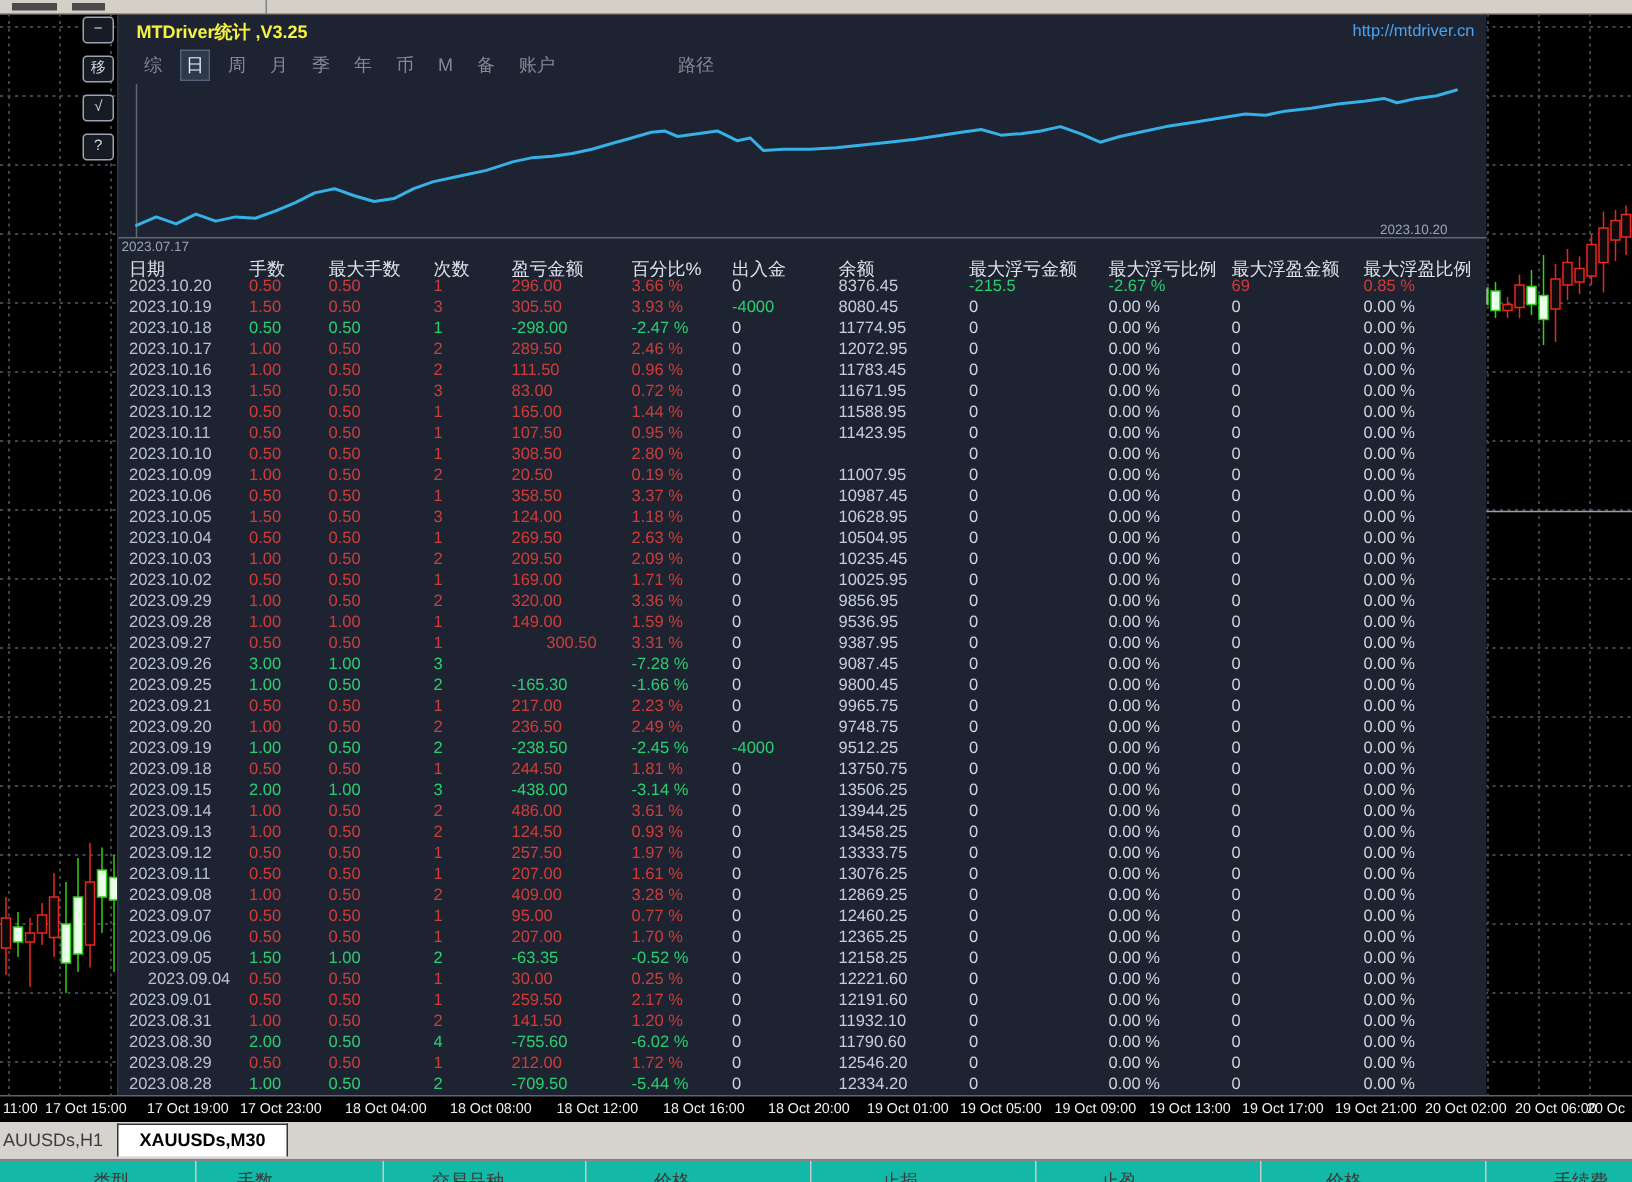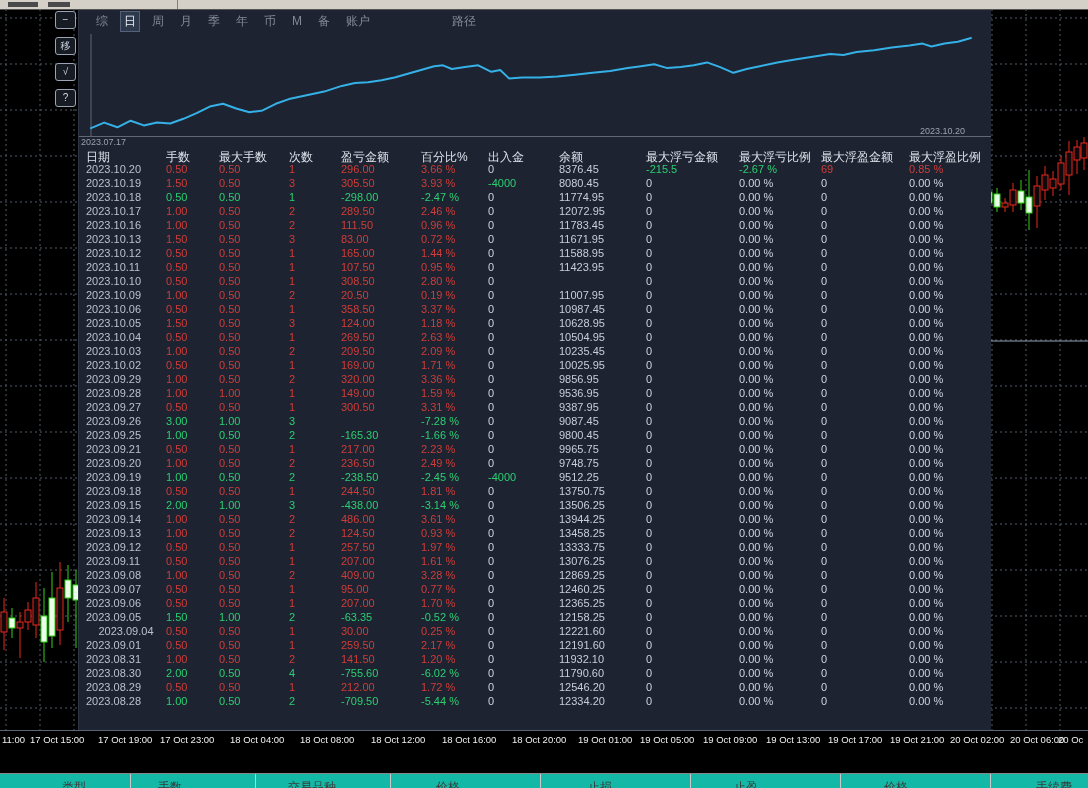--- a/index.html
+++ b/index.html
@@ -170,20 +170,24 @@
     </svg>
 
   <div class="side-btns" id="side-btns">
       <div class="side-btn">−</div>
       <div class="side-btn">移</div>
       <div class="side-btn">√</div>
       <div class="side-btn">?</div>
     </div>
 
   <div class="panel">
+    <div class="title-row">
+      <span class="title">MTDriver统计 ,V3.25</span>
+      <span class="link">http://mtdriver.cn</span>
+    </div>
     <div class="menu-row" id="menu-row">
         <span class="menu-item">综</span>
         <span class="menu-item active">日</span>
         <span class="menu-item">周</span>
         <span class="menu-item">月</span>
         <span class="menu-item">季</span>
         <span class="menu-item">年</span>
         <span class="menu-item">币</span>
         <span class="menu-item">M</span>
         <span class="menu-item">备</span>
@@ -451,21 +455,21 @@
           <div class="cell c-dim" style="width: 93px;">0</div>
           <div class="cell c-dim" style="width: 82px;">0.00 %</div>
           <div class="cell c-dim" style="width: 88px;">0</div>
           <div class="cell c-dim" style="width: 80px;">0.00 %</div>
         </div>
         <div class="tbl-row">
           <div class="cell c-date" style="width: 80px;">2023.09.27</div>
           <div class="cell c-red" style="width: 53px;">0.50</div>
           <div class="cell c-red" style="width: 70px;">0.50</div>
           <div class="cell c-red" style="width: 52px;">1</div>
-          <div class="cell c-red" style="width: 80px;">300.50</div>
+          <div class="cell c-red" style="width: 80px; text-align: center;">300.50</div>
           <div class="cell c-red" style="width: 67px;">3.31 %</div>
           <div class="cell c-dim" style="width: 71px;">0</div>
           <div class="cell c-bal" style="width: 87px;">9387.95</div>
           <div class="cell c-dim" style="width: 93px;">0</div>
           <div class="cell c-dim" style="width: 82px;">0.00 %</div>
           <div class="cell c-dim" style="width: 88px;">0</div>
           <div class="cell c-dim" style="width: 80px;">0.00 %</div>
         </div>
         <div class="tbl-row">
           <div class="cell c-date" style="width: 80px;">2023.09.26</div>
@@ -778,20 +782,24 @@
       <span class="time-label" style="left: 640px;">19 Oct 05:00</span>
       <span class="time-label" style="left: 703px;">19 Oct 09:00</span>
       <span class="time-label" style="left: 766px;">19 Oct 13:00</span>
       <span class="time-label" style="left: 828px;">19 Oct 17:00</span>
       <span class="time-label" style="left: 890px;">19 Oct 21:00</span>
       <span class="time-label" style="left: 950px;">20 Oct 02:00</span>
       <span class="time-label" style="left: 1010px;">20 Oct 06:00</span>
       <span class="time-label" style="left: 1058px;">20 Oc</span>
     </div>
 
+  <div class="tab-bar">
+    <span class="tab-inactive">AUUSDs,H1</span>
+    <span class="tab-active">XAUUSDs,M30</span>
+  </div>
 
   <div class="bottom-hdr" id="bottom-hdr">
       <span class="bh-label" style="left: 62px;">类型</span>
       <span class="bh-label" style="left: 158px;">手数</span>
       <span class="bh-label" style="left: 288px;">交易品种</span>
       <span class="bh-label" style="left: 436px;">价格</span>
       <span class="bh-label" style="left: 588px;">止损</span>
       <span class="bh-label" style="left: 734px;">止盈</span>
       <span class="bh-label" style="left: 884px;">价格</span>
       <span class="bh-label" style="left: 1036px;">手续费</span>

